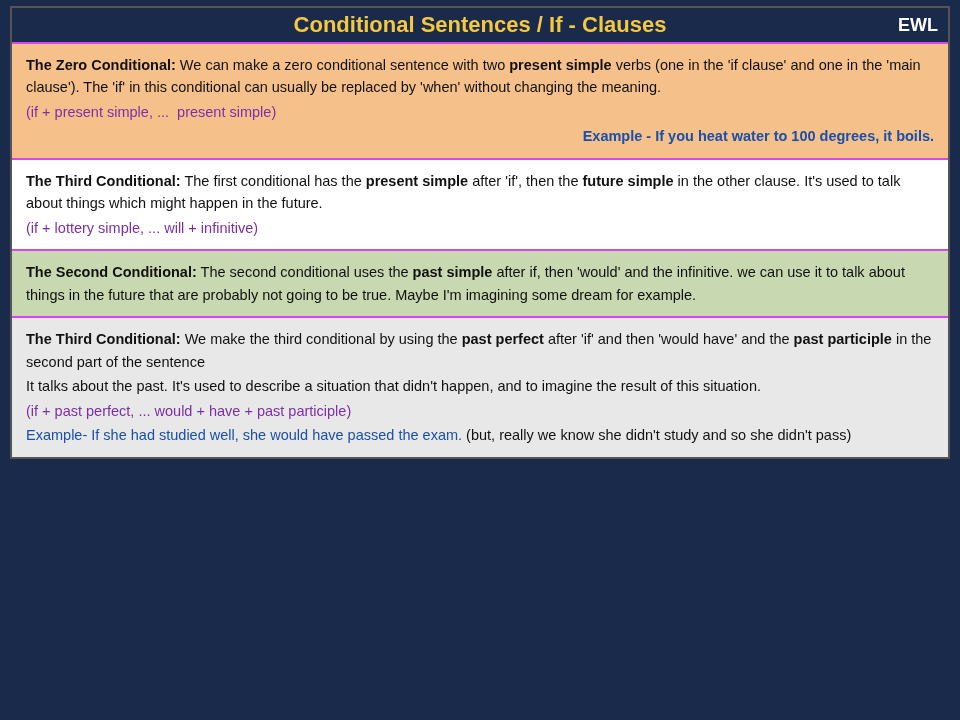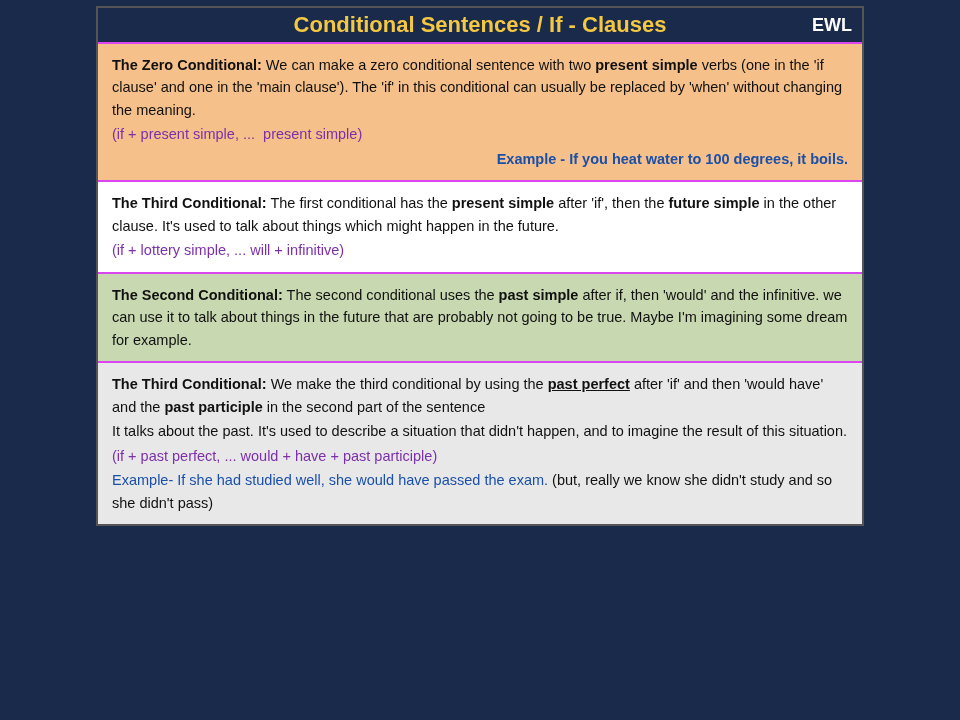--- a/index.html
+++ b/index.html
@@ -7,21 +7,21 @@
       width: 960px;
       height: 720px;
       background: #1a2a4a;
       font-family: Arial, sans-serif;
       display: flex;
       flex-direction: column;
       align-items: center;
       padding: 0;
     }
     .outer-container {
-      width: 768px;
+      width: 940px;
       margin: 6px auto;
       border: 2px solid #555;
       background: #701a75;
     }
     .header {
       background: #1a2a4a;
       display: flex;
       justify-content: center;
       align-items: center;
       padding: 4px 10px;
@@ -47,21 +47,21 @@
       font-size: 14.5px;
       line-height: 1.55;
       color: #111;
     }
     .section-orange { background: #f5c08a; }
     .section-white  { background: #ffffff; }
     .section-green  { background: #c8d8b0; }
     .section-light  { background: #e8e8e8; }
 
     .bold { font-weight: bold; }
-    .underline { text-decoration: underline; }
+    .underline { }
     .formula-line { color: #7b2faa; font-style: normal; margin-top: 2px; }
     .example-line { color: #1a4faa; margin-top: 1px; text-align: right; }
 
     p { margin: 0; }
     .section p + p { margin-top: 2px; }
   </style>
 </head>
 <body>
 
 <div class="outer-container">

